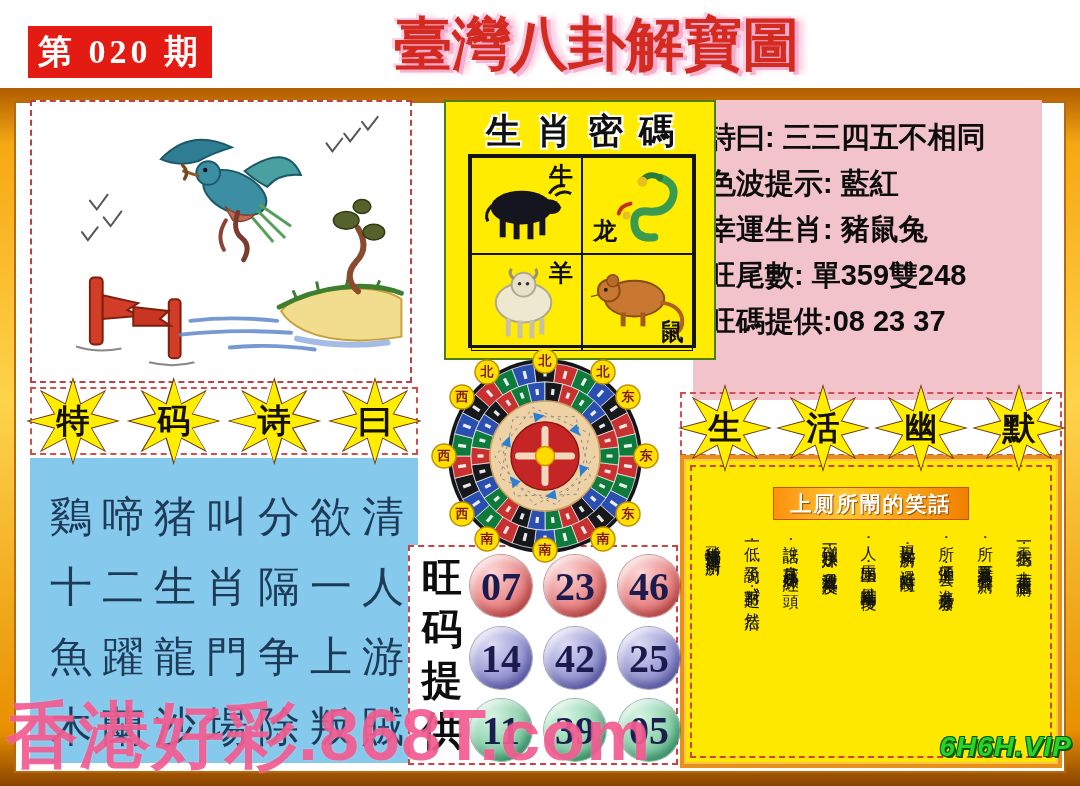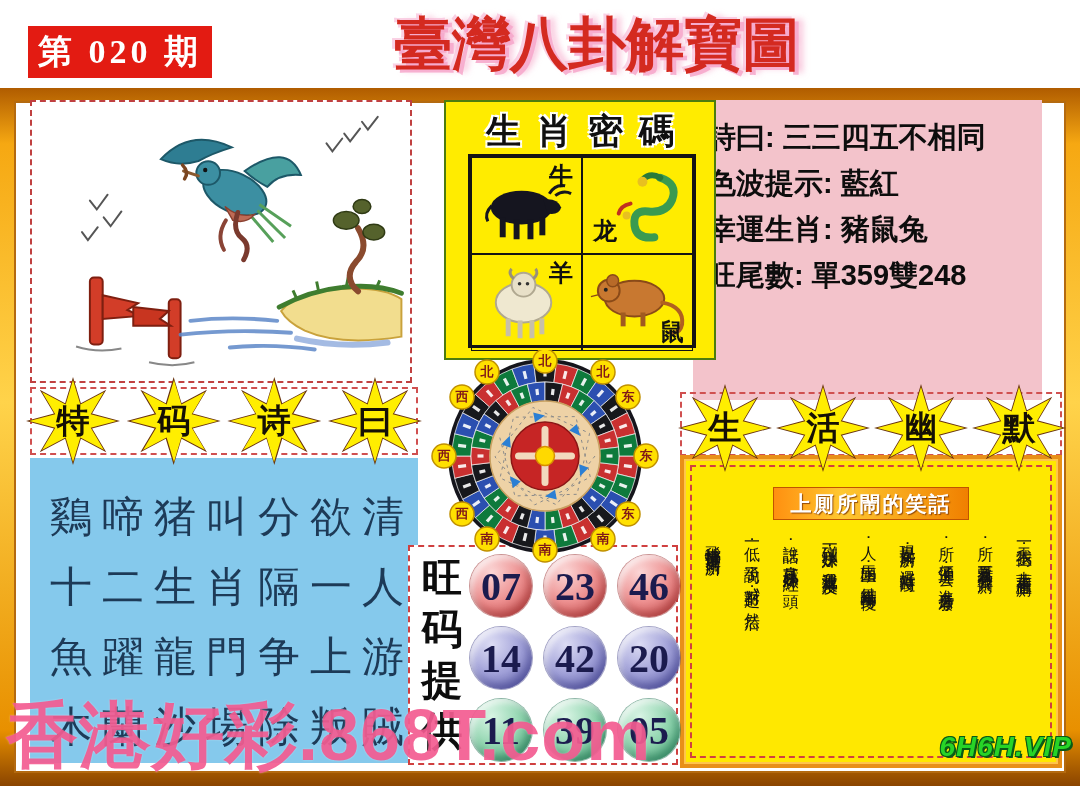--- a/index.html
+++ b/index.html
@@ -223,20 +223,21 @@
         <span class="zlabel zl-br">鼠</span>
       </div>
     </div>
   </div>
 
   <div class="info-panel">
     <div class="info-line">詩曰: 三三四五不相同</div>
     <div class="info-line">色波提示: 藍紅</div>
     <div class="info-line">幸運生肖: 豬鼠兔</div>
     <div class="info-line">旺尾數: 單359雙248</div>
+    <div class="info-line">旺碼提供:08 23 37</div>
   </div>
 
   <div class="strip strip1"></div>
   <div class="stars-row row1">
     <div class="star">
         <div class="star-bg"></div>
         <div class="star-fg"></div>
         <span class="star-char">特</span>
       </div>
     <div class="star">
@@ -468,21 +469,21 @@
       <div class="ball red">
           <span>46</span>
         </div>
       <div class="ball purple">
           <span>14</span>
         </div>
       <div class="ball purple">
           <span>42</span>
         </div>
       <div class="ball purple">
-          <span>20</span>
+          <span>25</span>
         </div>
       <div class="ball green">
           <span>11</span>
         </div>
       <div class="ball green">
           <span>39</span>
         </div>
       <div class="ball green">
           <span>05</span>
         </div>

